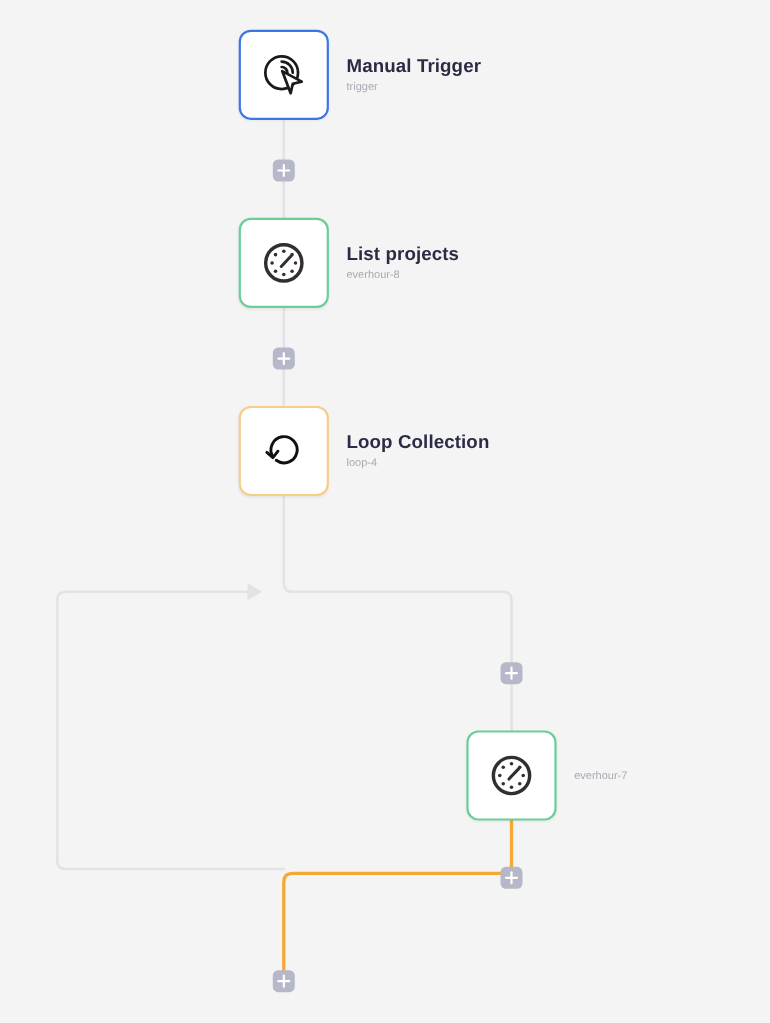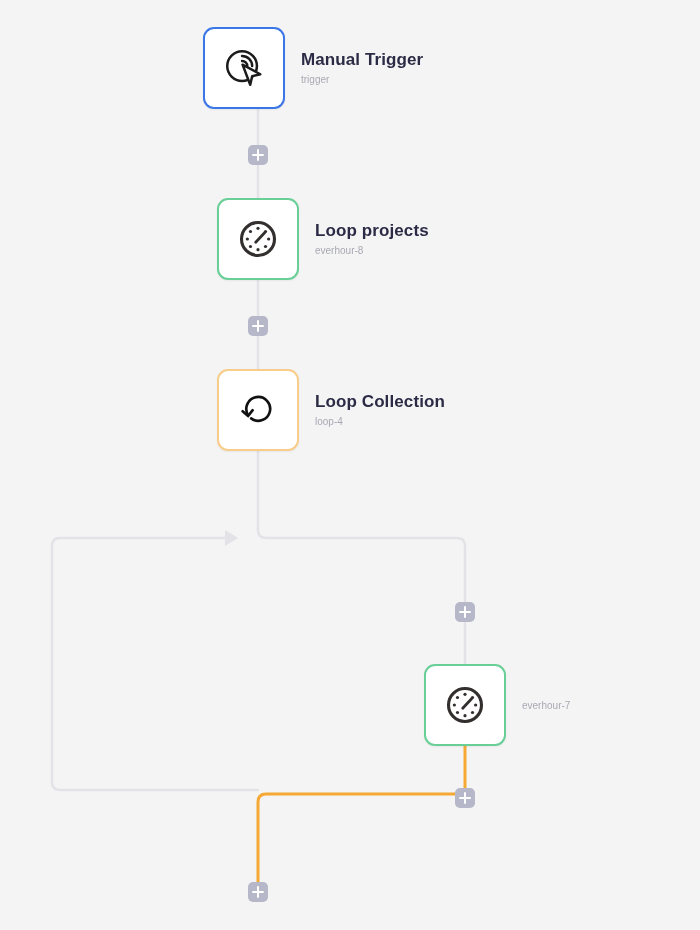--- a/index.html
+++ b/index.html
@@ -105,21 +105,21 @@
     <path d="M258,280 L258,369" fill="none" stroke="#e2e2e7" stroke-width="2.4" stroke-linecap="round"></path>
 
     <path d="M258,451 L258,530 Q258,538 266,538 L457,538 Q465,538 465,546 L465,664" fill="none" stroke="#e2e2e7" stroke-width="2.4" stroke-linecap="round"></path>
 
     <path d="M258,790 L60,790 Q52,790 52,782 L52,546 Q52,538 60,538 L228,538" fill="none" stroke="#e2e2e7" stroke-width="2.4" stroke-linecap="round"></path>
     <polygon points="225,530 238,538 225,546" fill="#e2e2e7"></polygon>
 
     <path d="M465,746 L465,794 L266,794 Q258,794 258,802 L258,882" fill="none" stroke="#f5a833" stroke-width="3" stroke-linecap="round" stroke-linejoin="round"></path>
   </svg>
 
-  <div class="node" style="left:203px; top:27px;">
+  <div class="node" style="left:217px; top:27px;">
     <div class="node-box blue">
       <span>
         <svg class="icon-svg" width="46" height="46" viewBox="0 0 48 48">
           <circle cx="22" cy="22" r="15.5" fill="none" stroke="#1b1b1b" stroke-width="2.6"></circle>
           <path d="M22 11.5 A10.5 10.5 0 0 1 32.5 22" fill="none" stroke="#1b1b1b" stroke-width="2.6" stroke-linecap="round"></path>
           <path d="M22 16.6 A5.4 5.4 0 0 1 27.4 22" fill="none" stroke="#1b1b1b" stroke-width="2.6" stroke-linecap="round"></path>
           <path d="M22.5 20.5 L41 30.5 L32.5 32.5 L30.5 41.5 Z" fill="#ffffff" stroke="#1b1b1b" stroke-width="2.6" stroke-linejoin="round"></path>
         </svg>
       </span>
     </div>
@@ -140,21 +140,21 @@
           <circle cx="32.2" cy="32.2" r="1.75" fill="#332f2f"></circle>
           <circle cx="24" cy="35.6" r="1.75" fill="#332f2f"></circle>
           <circle cx="15.8" cy="32.2" r="1.75" fill="#332f2f"></circle>
           <circle cx="12.4" cy="24" r="1.75" fill="#332f2f"></circle>
           <circle cx="15.8" cy="15.8" r="1.75" fill="#332f2f"></circle>
           <path d="M21.5 27.5 L31.2 17.2" stroke="#332f2f" stroke-width="3" stroke-linecap="round"></path>
         </svg>
       </span>
     </div>
     <div class="node-label">
-      <div class="node-title">Loop projects</div>
+      <div class="node-title">List projects</div>
       <div class="node-sub">everhour-8</div>
     </div>
   </div>
 
   <div class="node" style="left:217px; top:369px;">
     <div class="node-box amber">
       <span>
         <svg class="icon-svg" width="44" height="44" viewBox="0 0 48 48">
           <path d="M13.2 29.6 A13 13 0 1 1 16.5 33.2" fill="none" stroke="#111111" stroke-width="2.9" stroke-linecap="round"></path>
           <path d="M7.2 25.4 L13.2 30.6 L18.2 24.2" fill="none" stroke="#111111" stroke-width="2.9" stroke-linecap="round" stroke-linejoin="round"></path>

